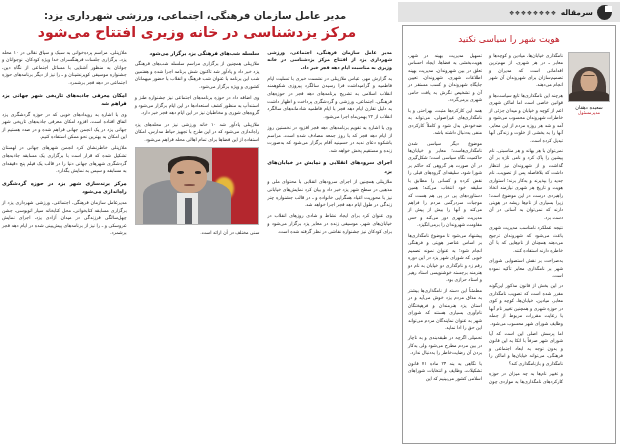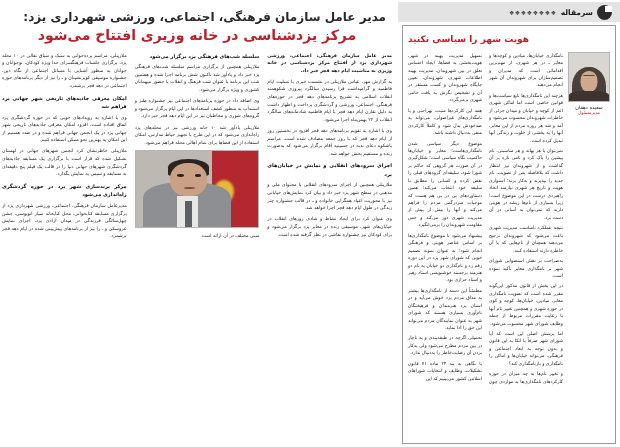--- a/index.html
+++ b/index.html
@@ -34,21 +34,21 @@
     position:absolute;top:2px;right:0;left:0;height:20px;background:#e3e3e3;z-index:0;
   }
   .ed-topbar-inner{position:relative;z-index:2;display:flex;align-items:center;gap:4px;height:24px;padding-right:4px;}
 
   .ed-box{
     position:absolute;top:25px;right:4px;left:4px;bottom:3px;
     border:1px solid #9a9a9a;background:#fff;box-sizing:border-box;
     padding:6px 5px 4px 5px;overflow:hidden;
   }
   .ed-head{
-    color:#c0202a;font-size:9px;font-weight:bold;text-align:left;
+    color:#c0202a;font-size:9px;font-weight:normal;text-align:center;
     margin:2px 0 6px 0;line-height:1.3;
   }
   .ed-author{
     float:right;width:42px;margin:0 0 3px 5px;
   }
   .ed-author-photo{
     width:42px;height:50px;border:1px solid #b5b5b5;box-sizing:border-box;
     background:linear-gradient(#d8d4cf,#cfc9c2);position:relative;overflow:hidden;
   }
   .ap-bg{position:absolute;inset:0;background:#d9d5d0;}
@@ -69,21 +69,21 @@
   .ed-cols p{
     margin:0 0 3px 0;font-size:4.6px;line-height:1.62;text-align:justify;
     color:#232323;
   }
 
   
   .main{
     position:absolute;top:0;right:228px;left:2px;bottom:2px;
   }
   .kicker{
-    font-size:12px;color:#2a2a2a;margin:10px 6px 3px 2px;
+    font-size:10px;color:#2a2a2a;text-align:center;margin:10px 6px 3px 2px;
     font-weight:bold;letter-spacing:.1px;
   }
   .headline{
     font-size:14px;font-weight:bold;color:#c0202a;text-align:center;
     margin:0 2px 7px 2px;line-height:1.25;
   }
 
   .body-cols{
     column-count:3;column-gap:8px;
     height:380px;

